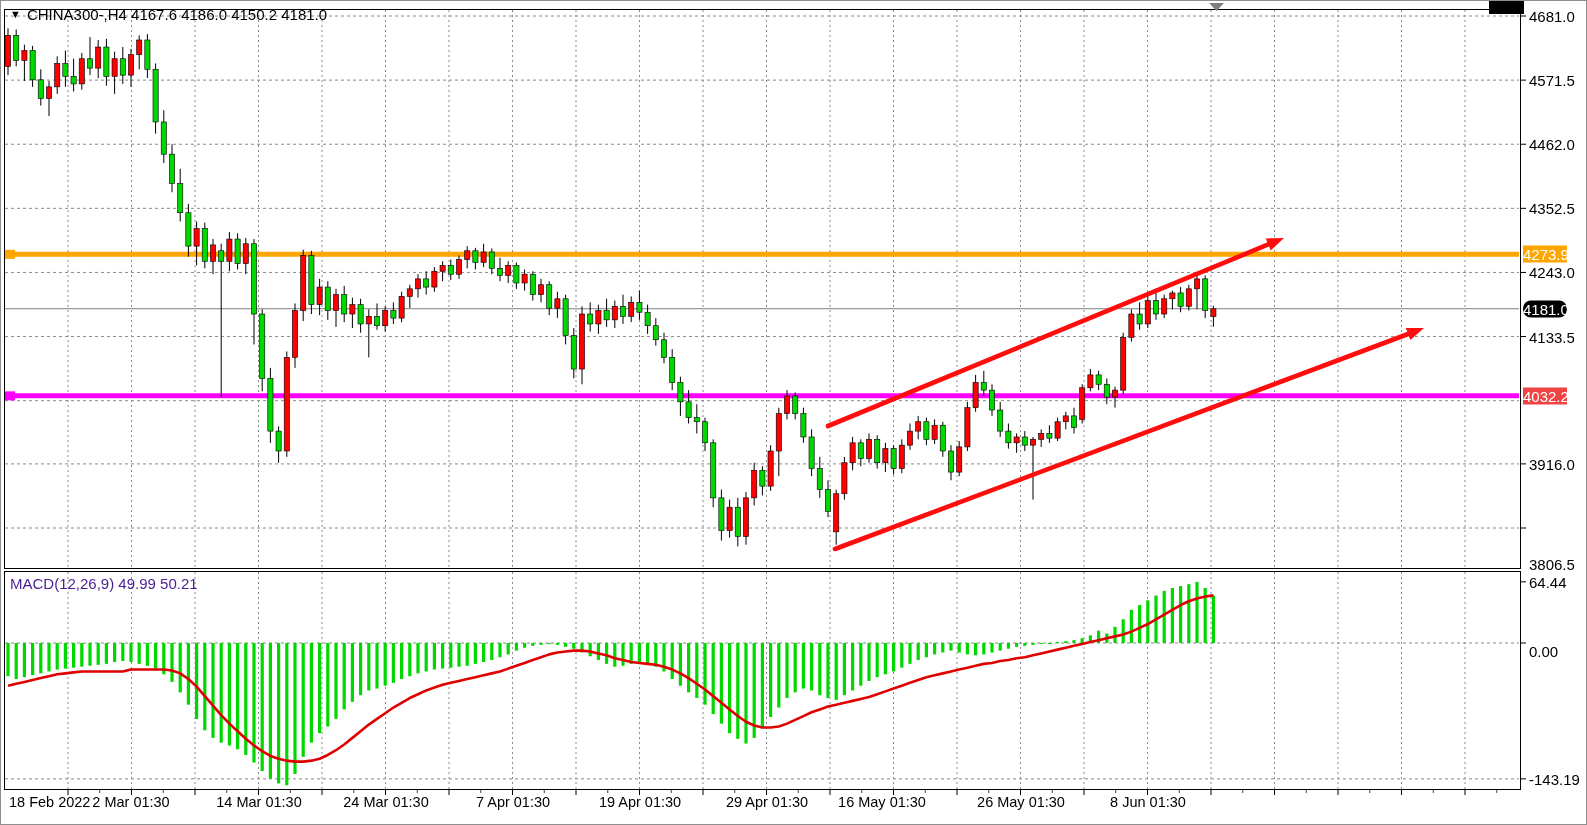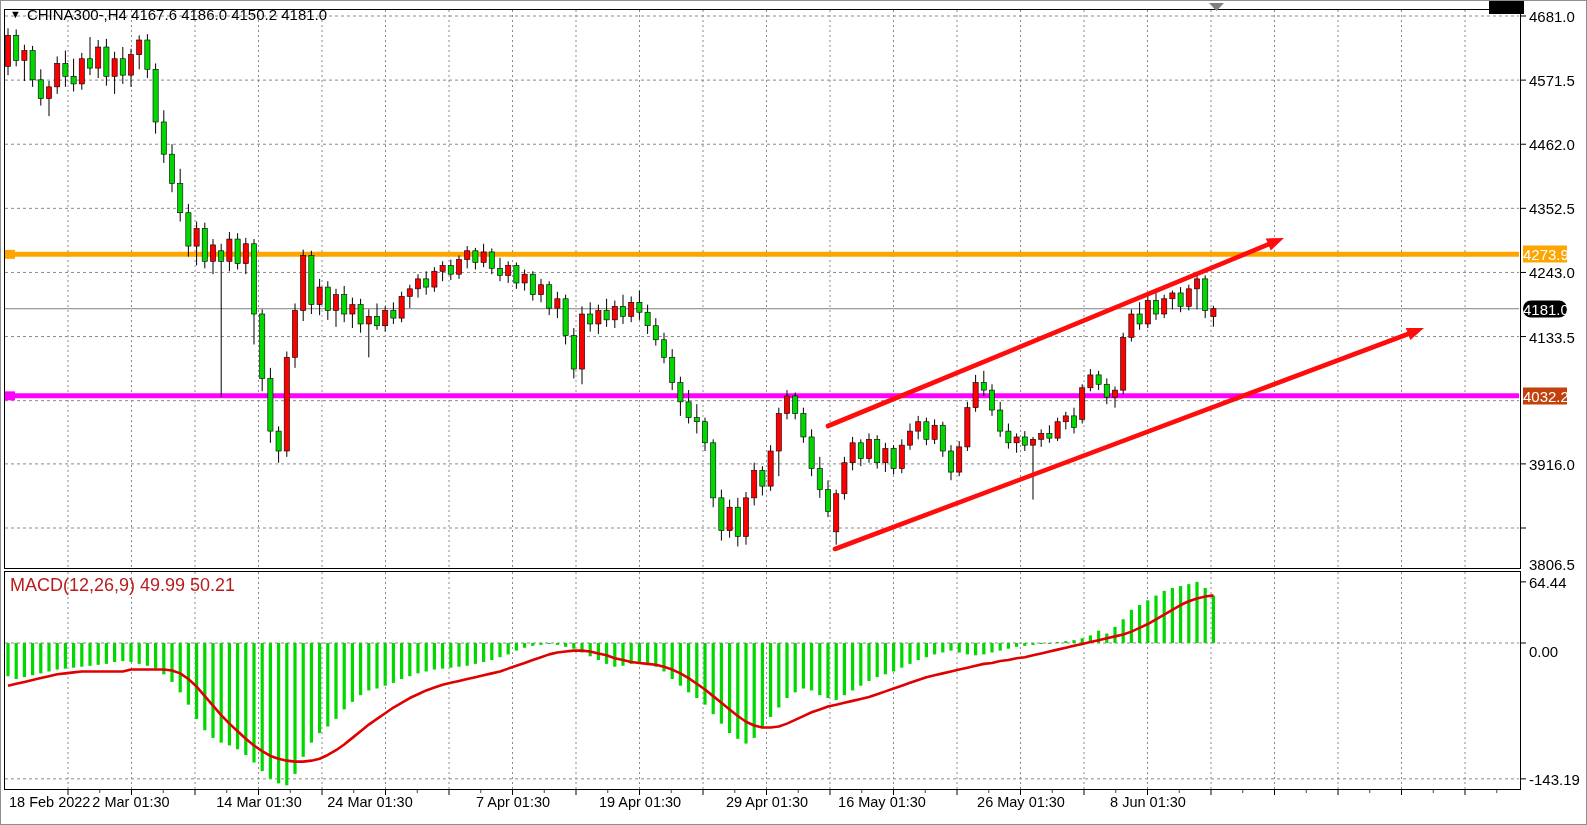--- a/index.html
+++ b/index.html
@@ -8,21 +8,21 @@
     border:1px solid #8f8f8f;box-sizing:border-box;overflow:hidden;
     font-family:"Liberation Sans","DejaVu Sans",sans-serif;
   }
   .chart-svg{position:absolute;left:0;top:0;}
   .chart-title{
     position:absolute;left:9px;top:5px;font-size:15px;color:#000;
     white-space:nowrap;z-index:6;display:flex;align-items:center;gap:6px;
   }
   .tri-icon{font-size:11px;color:#000;line-height:1;}
   .macd-title{
-    position:absolute;left:9px;top:574px;font-size:18px;color:#b91c1c;
+    position:absolute;left:9px;top:574px;font-size:15px;color:#4c1d95;
     white-space:nowrap;z-index:6;
   }
   .yaxis-label{
     position:absolute;left:1528px;transform:translateY(-50%);
     font-size:15px;color:#000;white-space:nowrap;z-index:5;
   }
   .price-badge{
     position:absolute;left:1522px;width:44px;height:17px;line-height:17px;
     transform:translateY(-50%);font-size:15px;color:#fff;text-align:center;
     z-index:6;
@@ -626,27 +626,27 @@
       <div class="yaxis-label" style="top: 207.33px;">4352.5</div>
       <div class="yaxis-label" style="top: 271.44px;">4243.0</div>
       <div class="yaxis-label" style="top: 335.55px;">4133.5</div>
       <div class="yaxis-label" style="top: 462.892px;">3916.0</div>
       <div class="yaxis-label" style="top: 527.002px; margin-top: 36px;">3806.5</div>
       <div class="yaxis-label" style="top: 580.861px;">64.44</div>
       <div class="yaxis-label" style="top: 650px;">0.00</div>
       <div class="yaxis-label" style="top: 777.854px;">-143.19</div>
       <div class="price-badge" style="top: 253.349px; background: rgb(255, 165, 0);">4273.9</div>
       <div class="price-badge" style="top: 307.74px; background: rgb(0, 0, 0); border-radius: 8px;">4181.0</div>
-      <div class="price-badge" style="top: 394.859px; background: #c2410c;">4032.2</div>
+      <div class="price-badge" style="top: 394.859px; background: #ef4444;">4032.2</div>
     </div>
   <div id="xaxis">
       <div class="xaxis-label" style="left: 8px;">18 Feb 2022</div>
       <div class="xaxis-label" style="left: 130px; transform: translateX(-50%);">2 Mar 01:30</div>
       <div class="xaxis-label" style="left: 258px; transform: translateX(-50%);">14 Mar 01:30</div>
-      <div class="xaxis-label" style="left: 369px; transform: translateX(-50%);">24 Mar 01:30</div>
+      <div class="xaxis-label" style="left: 385px; transform: translateX(-50%);">24 Mar 01:30</div>
       <div class="xaxis-label" style="left: 512px; transform: translateX(-50%);">7 Apr 01:30</div>
       <div class="xaxis-label" style="left: 639px; transform: translateX(-50%);">19 Apr 01:30</div>
       <div class="xaxis-label" style="left: 766px; transform: translateX(-50%);">29 Apr 01:30</div>
       <div class="xaxis-label" style="left: 881px; transform: translateX(-50%);">16 May 01:30</div>
       <div class="xaxis-label" style="left: 1020px; transform: translateX(-50%);">26 May 01:30</div>
       <div class="xaxis-label" style="left: 1147px; transform: translateX(-50%);">8 Jun 01:30</div>
     </div>
 </div>
 
 </body></html>

